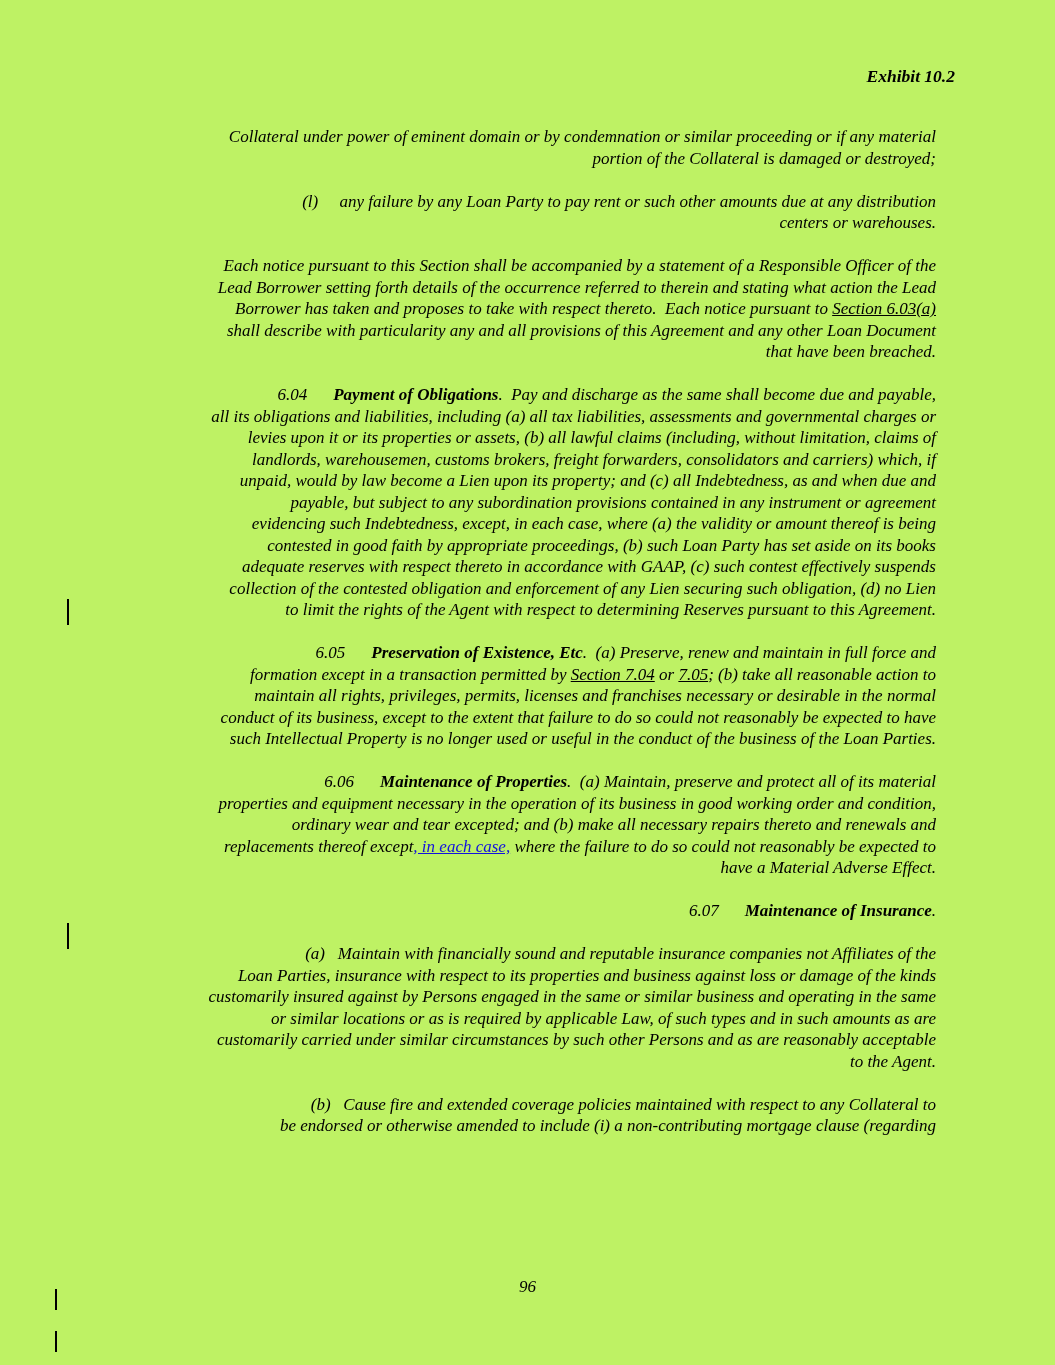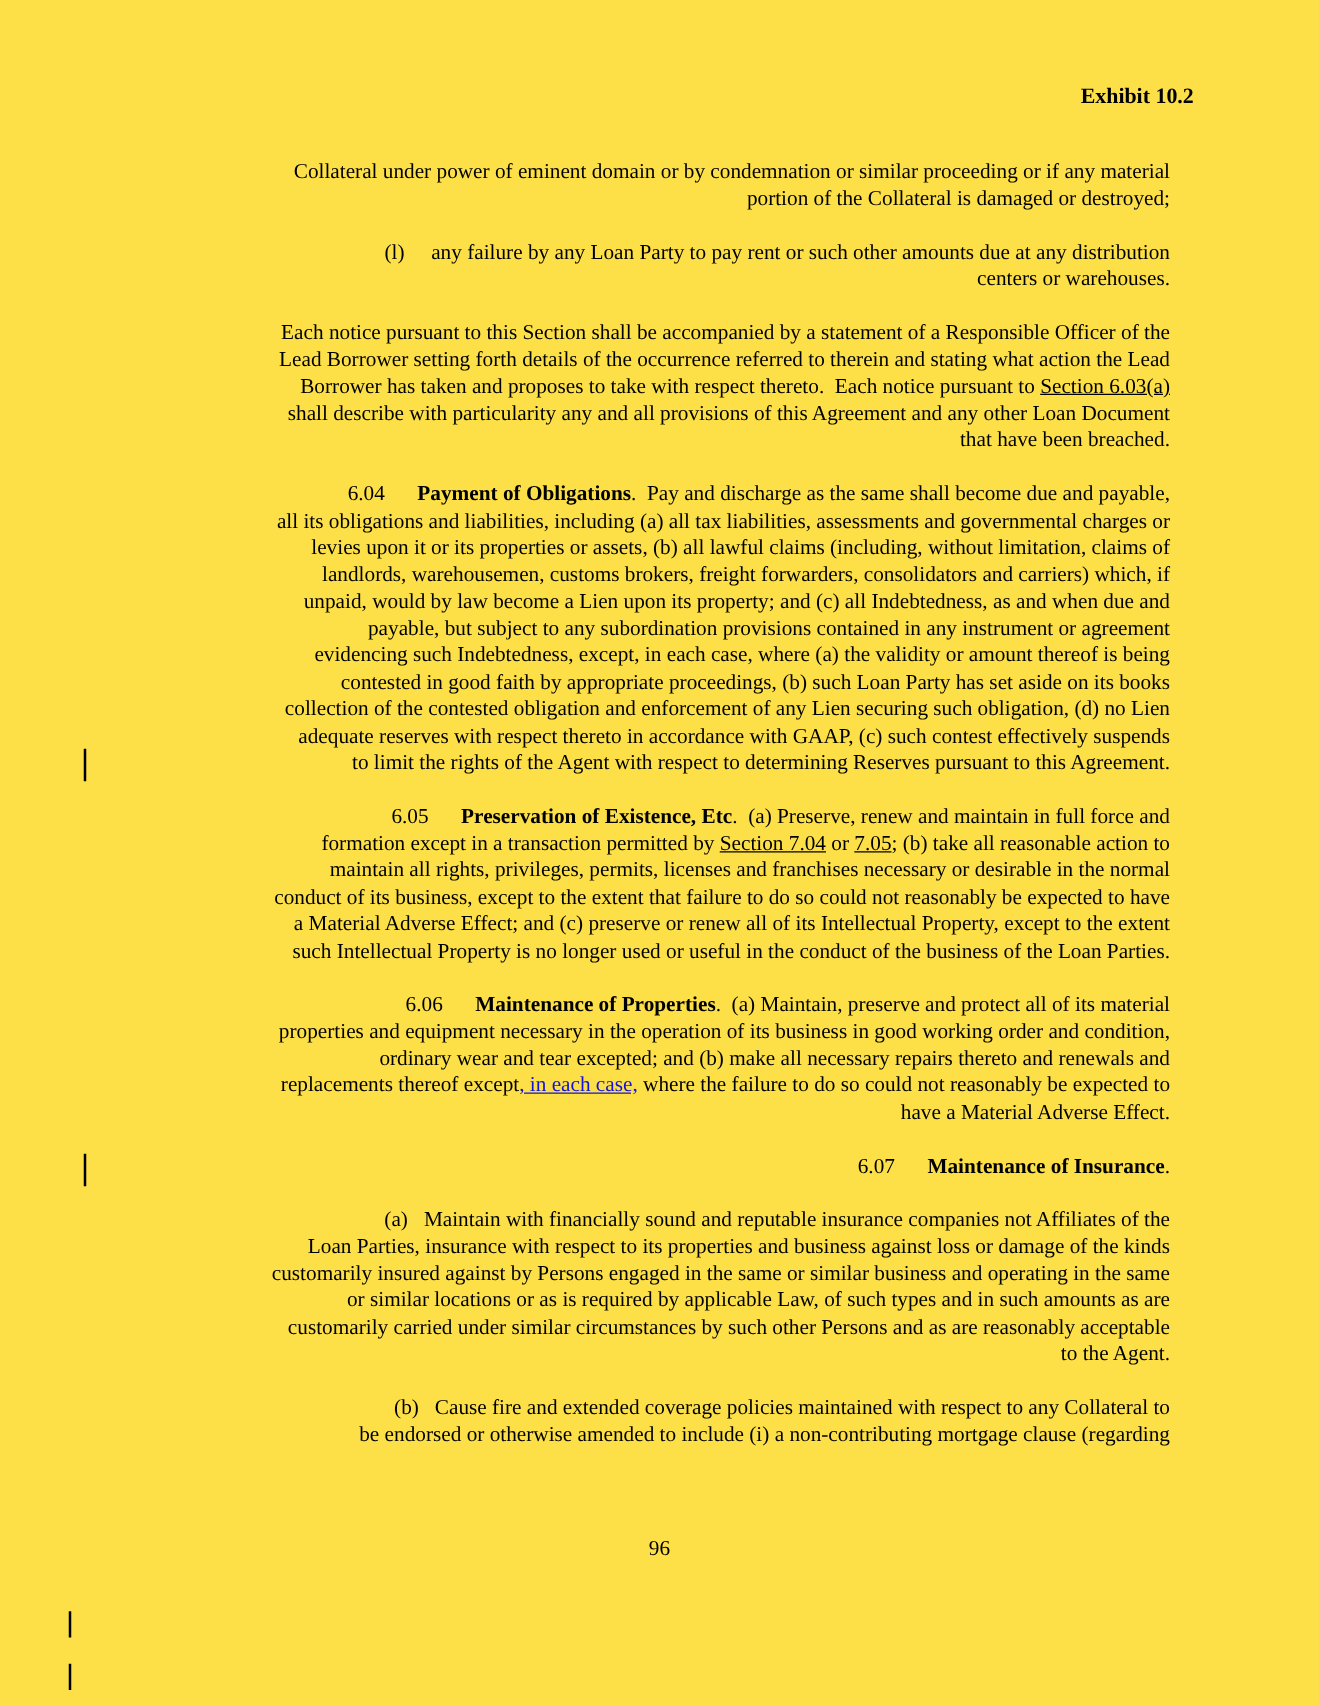--- a/index.html
+++ b/index.html
@@ -1,24 +1,25 @@
 <!DOCTYPE html>
 <html><head>
 <meta charset="utf-8">
 <style>
   html,body { margin:0; padding:0; background:#ffffff; }
   .page {
     position:relative;
     width:1055px; height:1365px;
-    background:#fde047;
+    background:#bef264;
     font-family:"Liberation Serif", serif;
     font-size:17px;
     line-height:21.5px;
     color:#000000;
     overflow:hidden;
+    font-style:italic;
   }
   .header {
     position:absolute;
     top:66px;
     right:100px;
     font-weight:bold;
     font-size:17.5px;
   }
   .content {
     position:absolute;
@@ -33,21 +34,21 @@
   .kind-section .line:first-child { padding-left:61px; }
   .kind-sub .line:first-child { padding-left:94px; }
   .tab { display:inline-block; width:26px; }
   .b { font-weight:bold; }
   .u { text-decoration-line:underline; }
   .s { text-decoration-line:line-through; }
   .red  { color:var(--deletion-red,  #e00000); }
   .blue { color:var(--insertion-blue, #1212dd); }
   .footer {
     position:absolute;
-    top:1228px;
+    top:1276px;
     left:0; width:100%;
     text-align:center;
   }
   .change-bar {
     position:absolute;
     width:2px;
     background:#000000;
   }
 </style>
 </head>
@@ -74,30 +75,29 @@
       </div>
       <div class="para kind-section">
         <div class="line"><span class="">6.04</span><span class="tab"></span><span class="b">Payment of Obligations</span><span class="">.  Pay and discharge as the same shall become due and payable,</span></div>
         <div class="line"><span class="">all its obligations and liabilities, including (a) all tax liabilities, assessments and governmental charges or</span></div>
         <div class="line"><span class="">levies upon it or its properties or assets, (b) all lawful claims (including, without limitation, claims of</span></div>
         <div class="line"><span class="">landlords, warehousemen, customs brokers, freight forwarders, consolidators and carriers) which, if</span></div>
         <div class="line"><span class="">unpaid, would by law become a Lien upon its property; and (c) all Indebtedness, as and when due and</span></div>
         <div class="line"><span class="">payable, but subject to any subordination provisions contained in any instrument or agreement</span></div>
         <div class="line"><span class="">evidencing such Indebtedness, except, in each case, where (a) the validity or amount thereof is being</span></div>
         <div class="line"><span class="">contested in good faith by appropriate proceedings, (b) such Loan Party has set aside on its books</span></div>
+        <div class="line"><span class="">adequate reserves with respect thereto in accordance with GAAP, (c) such contest effectively suspends</span></div>
         <div class="line"><span class="">collection of the contested obligation and enforcement of any Lien securing such obligation, (d) no Lien</span></div>
-        <div class="line"><span class="">adequate reserves with respect thereto in accordance with GAAP, (c) such contest effectively suspends</span></div>
         <div class="line"><span class="">to limit the rights of the Agent with respect to determining Reserves pursuant to this Agreement.</span></div>
       </div>
       <div class="para kind-section">
         <div class="line"><span class="">6.05</span><span class="tab"></span><span class="b">Preservation of Existence, Etc</span><span class="">.  (a) Preserve, renew and maintain in full force and</span></div>
         <div class="line"><span class="">formation except in a transaction permitted by </span><span class="u">Section 7.04</span><span class=""> or </span><span class="u">7.05</span><span class="">; (b) take all reasonable action to</span></div>
         <div class="line"><span class="">maintain all rights, privileges, permits, licenses and franchises necessary or desirable in the normal</span></div>
         <div class="line"><span class="">conduct of its business, except to the extent that failure to do so could not reasonably be expected to have</span></div>
-        <div class="line"><span class="">a Material Adverse Effect; and (c) preserve or renew all of its Intellectual Property, except to the extent</span></div>
         <div class="line"><span class="">such Intellectual Property is no longer used or useful in the conduct of the business of the Loan Parties.</span></div>
       </div>
       <div class="para kind-section">
         <div class="line"><span class="">6.06</span><span class="tab"></span><span class="b">Maintenance of Properties</span><span class="">.  (a) Maintain, preserve and protect all of its material</span></div>
         <div class="line"><span class="">properties and equipment necessary in the operation of its business in good working order and condition,</span></div>
         <div class="line"><span class="">ordinary wear and tear excepted; and (b) make all necessary repairs thereto and renewals and</span></div>
         <div class="line"><span class="">replacements thereof except</span><span class="u blue">, in each case,</span><span class=""> where the failure to do so could not reasonably be expected to</span></div>
         <div class="line"><span class="">have a Material Adverse Effect.</span></div>
       </div>
       <div class="para kind-section">

